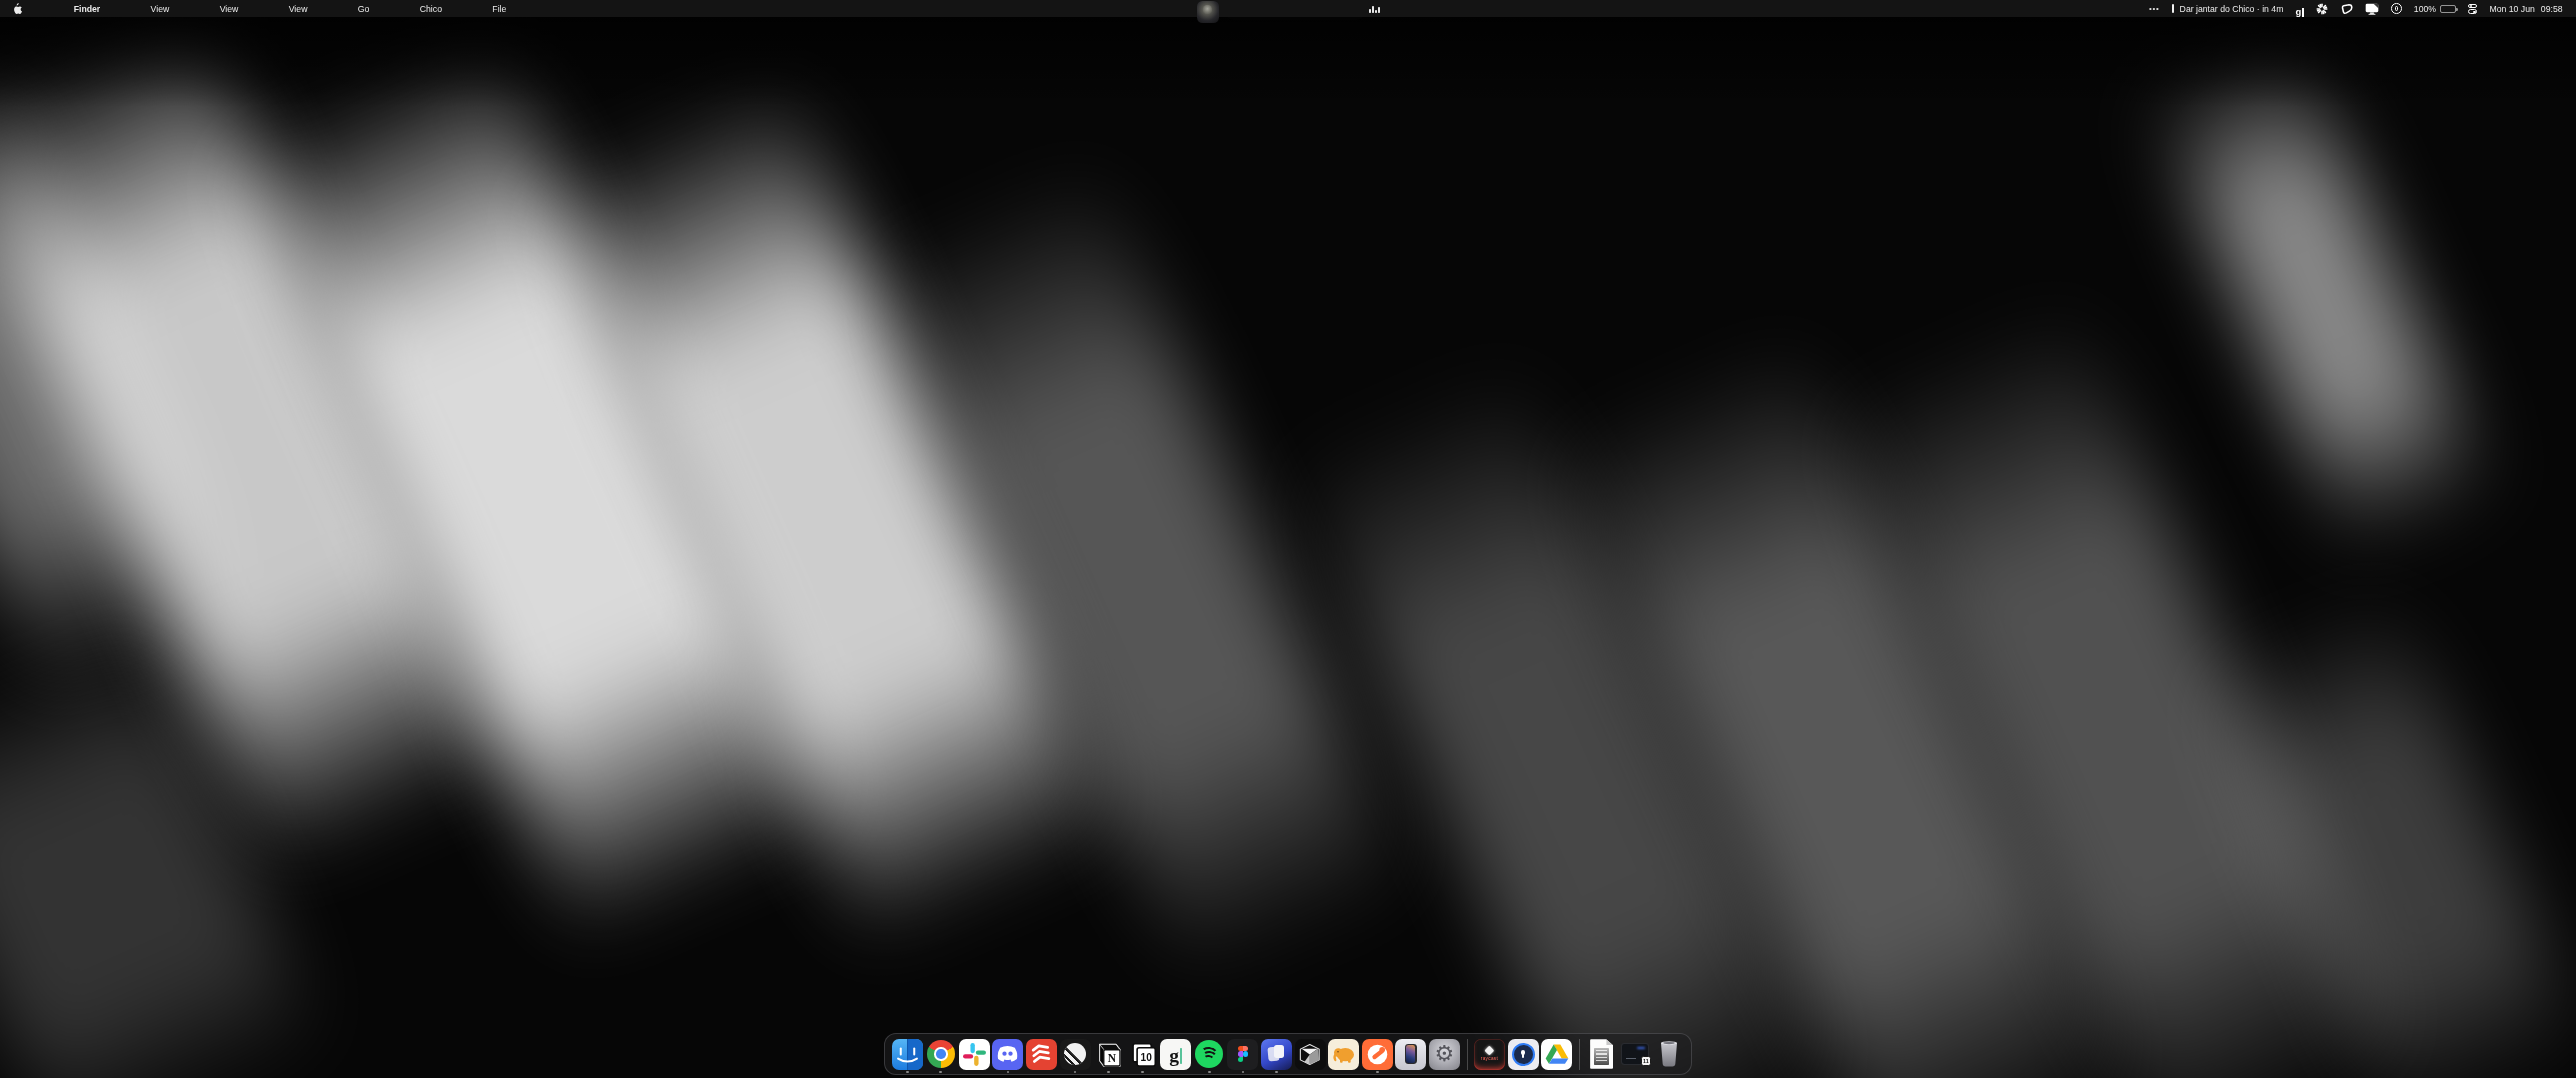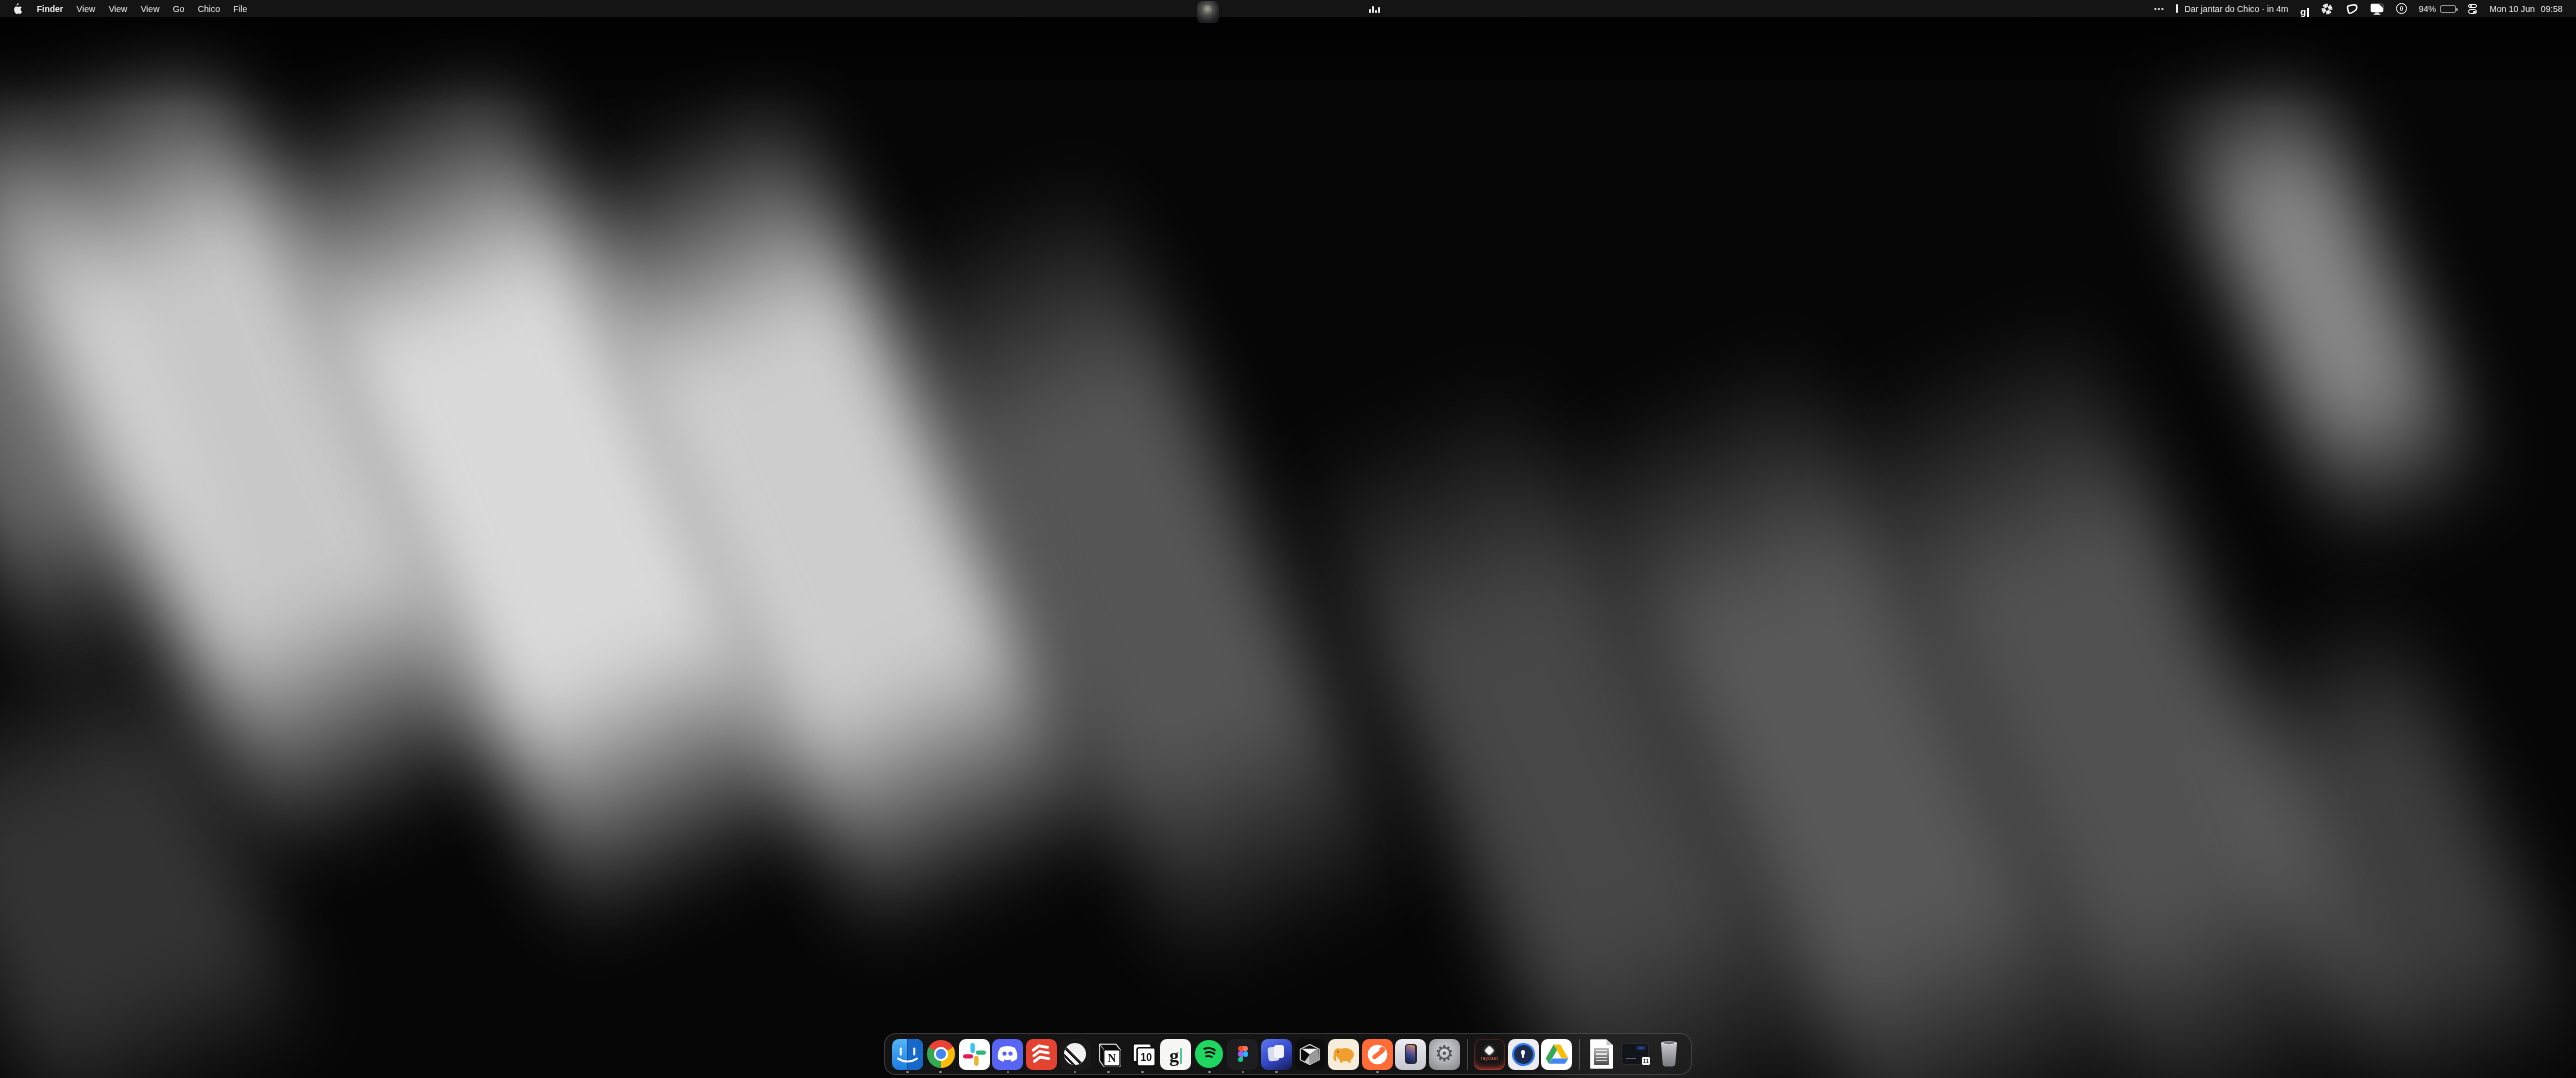--- a/index.html
+++ b/index.html
@@ -10,21 +10,21 @@
   
   #wallpaper { position:absolute; inset:0; background:#060606; overflow:hidden; }
   .band { position:absolute; transform:rotate(-24deg); filter:blur(37px);
           background:linear-gradient(180deg, rgba(255,255,255,0) 0%, #fff 28%, #fff 72%, rgba(255,255,255,0) 100%); }
   #wp-shade-top { position:absolute; left:0; top:0; width:100%; height:107px;
           background:linear-gradient(180deg, rgba(0,0,0,.95), rgba(0,0,0,0)); }
 
   
   #menubar { position:absolute; left:0; top:0; width:2576px; height:17.4px; background:#141414;
              display:flex; align-items:center; color:#ececec; font-size:8.7px; z-index:50; }
-  #mb-left { display:flex; align-items:flex-end; height:100%; }
+  #mb-left { display:flex; align-items:flex-end; height:100%;gap:37px; }
   .mb-item { padding:0 6.7px; height:100%; display:flex; align-items:center; }
   .mb-apple { padding:0 8px 0 12px; }
   .mb-item.first { font-weight:bold; }
   #mb-right { margin-left:auto; display:flex; align-items:center; height:100%; padding-right:13.4px; gap:12px; }
   .mb-ic { display:flex; align-items:center; justify-content:center; height:100%; }
   #overflow-dots { letter-spacing:0.7px; font-size:8px; color:#dedede; }
   #event-wrap { display:flex; align-items:center; gap:6px; }
   #event-bar { width:2px; height:9.4px; border-radius:1.3px; background:#f0f0f0; }
   #grammarly-mb { display:flex; align-items:flex-end; gap:1.3px; font-weight:bold; font-size:9.4px; color:#fff; }
   #grammarly-mb .cursor { width:1.3px; height:8.7px; background:#fff; margin-bottom:0.7px; }
@@ -250,21 +250,21 @@
           <rect x="1" y="1" width="20" height="13.5" rx="2.2" fill="#fff"></rect>
           <path d="M13.5 1 L21 8.5 L21 1 Z" fill="#141414" opacity=".85"></path>
           <rect x="8" y="15" width="6" height="2.2" fill="#fff"></rect>
           <rect x="5.5" y="17.2" width="11" height="1.6" rx="0.8" fill="#fff"></rect>
         </svg>
       </span>
       <span class="mb-ic" id="op-mb">
         <span class="slot"></span>
       </span>
       <span id="battery-wrap">
-        <span>94%</span>
+        <span>100%</span>
         <span class="batt-body">
           <span class="batt-fill"></span>
           <span class="batt-bolt">ϟ</span>
           <span class="batt-nub"></span>
         </span>
       </span>
       <span class="mb-ic" id="cc-icon">
         <span class="cc-pill top">
             <span class="knob"></span>
           </span>

